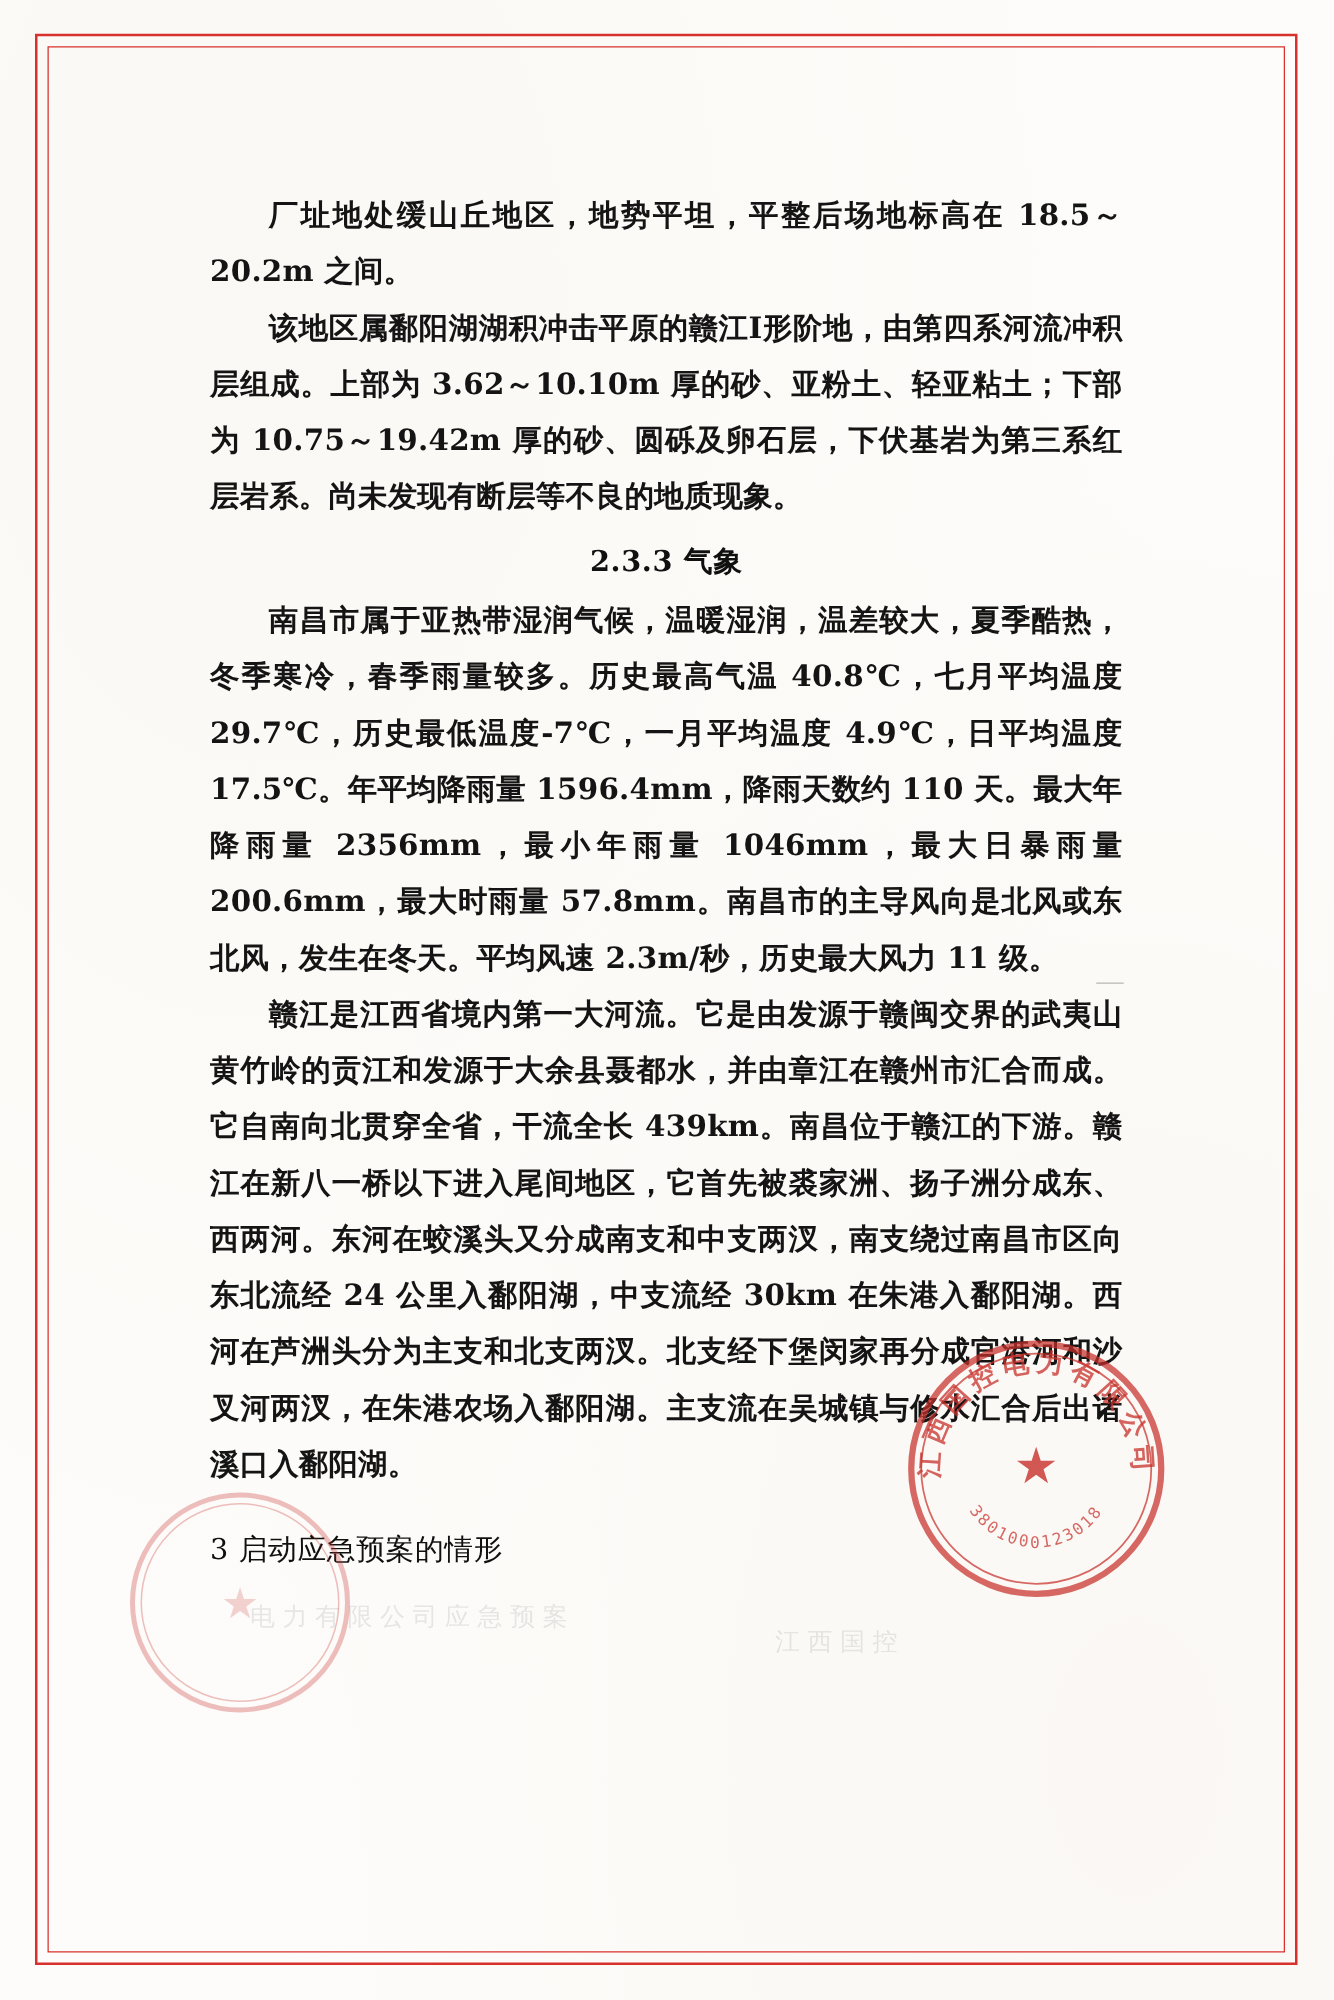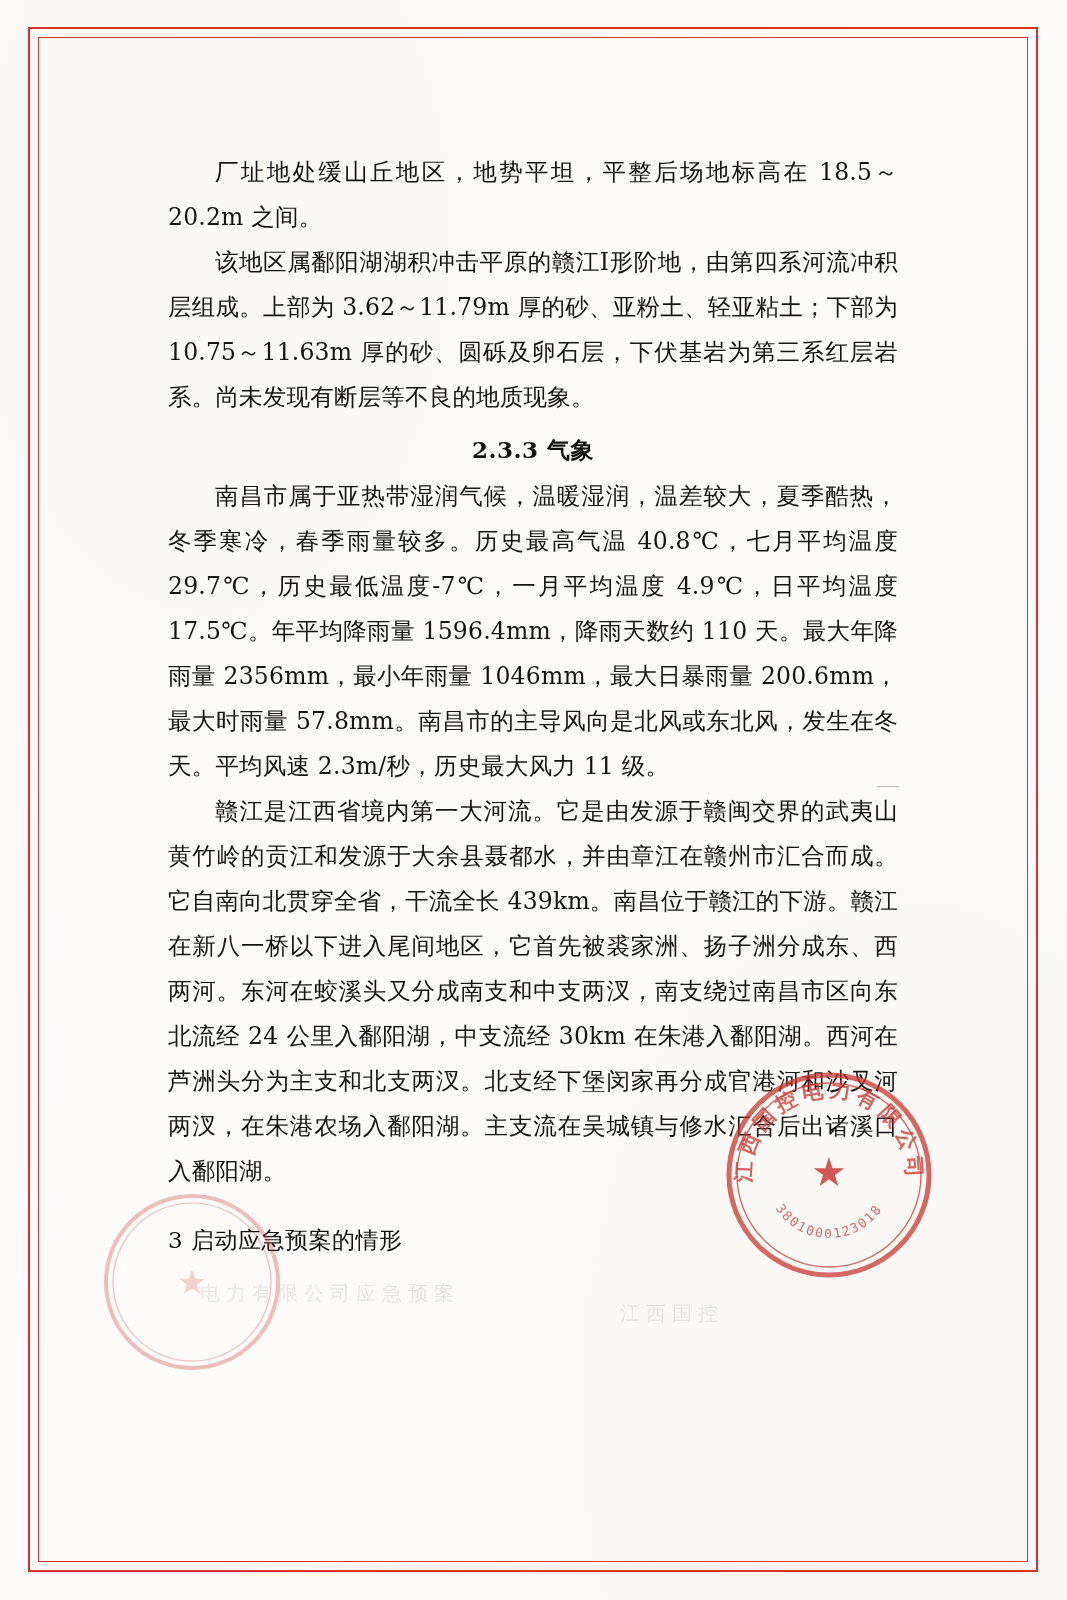--- a/index.html
+++ b/index.html
@@ -73,21 +73,21 @@
     text-align: center;
   }
   h2.heading-main {
     margin: 24px 0 0 0;
     font-size: 23px;
     line-height: 45px;
     font-weight: normal;
     color: #101010;
     letter-spacing: 0.5px;
   }
-  .block { margin-bottom: 0px; }
+  .block { margin-bottom: 0px; font-weight: bold; }
 
   
   .seal {
     position: absolute;
     left: 722px;
     top: 1068px;
     width: 214px;
     height: 214px;
     pointer-events: none;
   }
@@ -136,21 +136,21 @@
   <div class="ghost-line" style="left:200px; top:1280px;">电力有限公司应急预案</div>
   <div class="ghost-line" style="left:620px; top:1300px;">江西国控</div>
 
   <div class="scan-mark"></div>
 
   <div class="content">
     <div class="block">
       <p class="para indent">厂址地处缓山丘地区，地势平坦，平整后场地标高在 18.5～20.2m 之间。</p>
     </div>
     <div class="block">
-      <p class="para indent">该地区属鄱阳湖湖积冲击平原的赣江Ⅰ形阶地，由第四系河流冲积层组成。上部为 3.62～11.79m 厚的砂、亚粉土、轻亚粘土；下部为 10.75～11.63m 厚的砂、圆砾及卵石层，下伏基岩为第三系红层岩系。尚未发现有断层等不良的地质现象。</p>
+      <p class="para indent">该地区属鄱阳湖湖积冲击平原的赣江Ⅰ形阶地，由第四系河流冲积层组成。上部为 3.62～10.10m 厚的砂、亚粉土、轻亚粘土；下部为 10.75～19.42m 厚的砂、圆砾及卵石层，下伏基岩为第三系红层岩系。尚未发现有断层等不良的地质现象。</p>
     </div>
     <h3 class="heading">2.3.3 气象</h3>
     <div class="block">
       <p class="para indent">南昌市属于亚热带湿润气候，温暖湿润，温差较大，夏季酷热，冬季寒冷，春季雨量较多。历史最高气温 40.8℃，七月平均温度 29.7℃，历史最低温度-7℃，一月平均温度 4.9℃，日平均温度 17.5℃。年平均降雨量 1596.4mm，降雨天数约 110 天。最大年降雨量 2356mm，最小年雨量 1046mm，最大日暴雨量 200.6mm，最大时雨量 57.8mm。南昌市的主导风向是北风或东北风，发生在冬天。平均风速 2.3m/秒，历史最大风力 11 级。</p>
     </div>
     <div class="block">
       <p class="para indent">赣江是江西省境内第一大河流。它是由发源于赣闽交界的武夷山黄竹岭的贡江和发源于大余县聂都水，并由章江在赣州市汇合而成。它自南向北贯穿全省，干流全长 439km。南昌位于赣江的下游。赣江在新八一桥以下进入尾间地区，它首先被裘家洲、扬子洲分成东、西两河。东河在蛟溪头又分成南支和中支两汊，南支绕过南昌市区向东北流经 24 公里入鄱阳湖，中支流经 30km 在朱港入鄱阳湖。西河在芦洲头分为主支和北支两汊。北支经下堡闵家再分成官港河和沙叉河两汊，在朱港农场入鄱阳湖。主支流在吴城镇与修水汇合后出诸溪口入鄱阳湖。</p>
     </div>
     <h2 class="heading-main">3 启动应急预案的情形</h2>
   </div>

